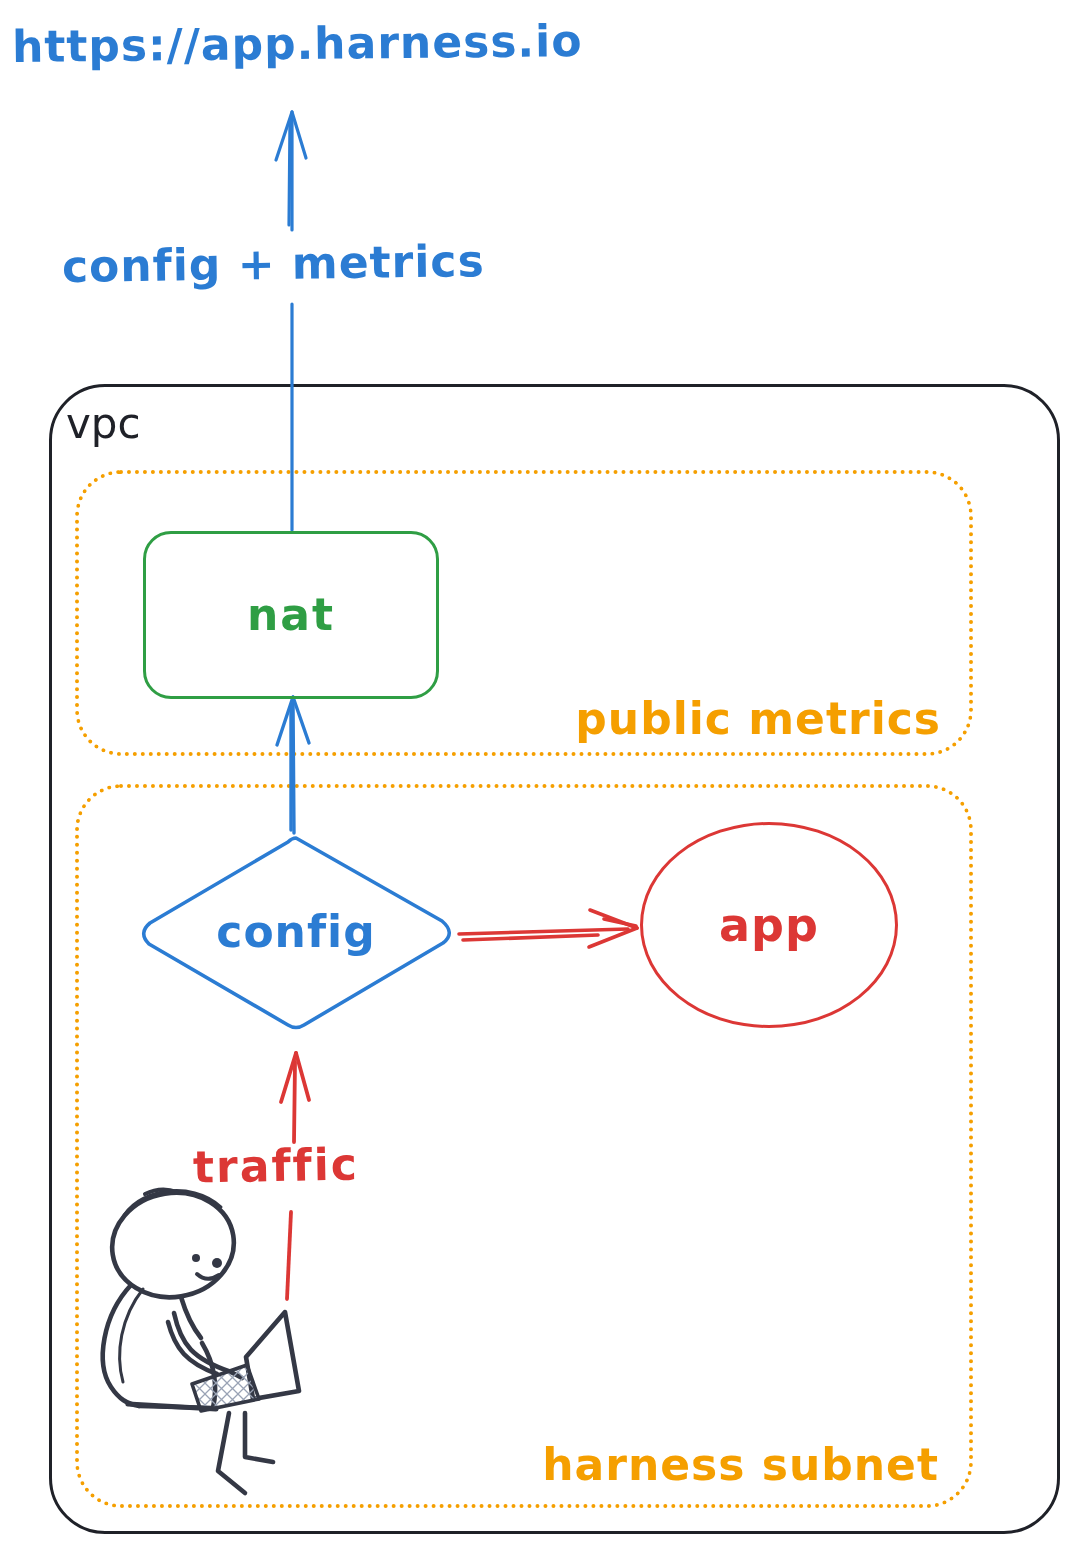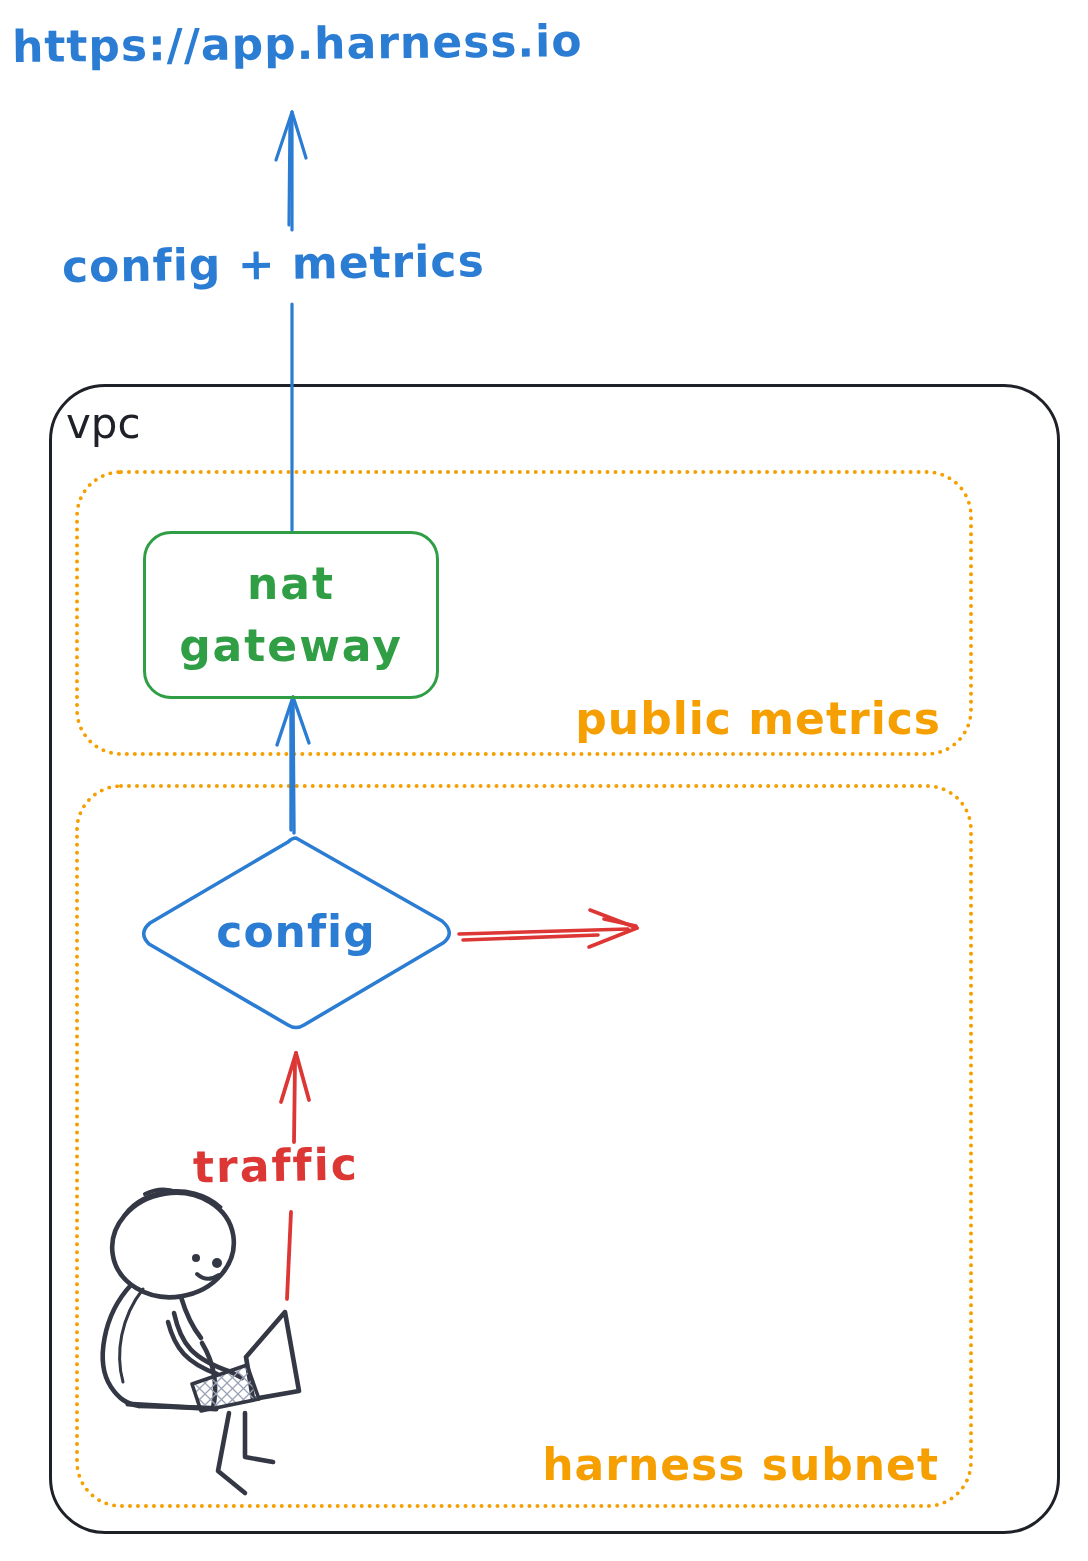--- a/index.html
+++ b/index.html
@@ -128,21 +128,23 @@
       <path d="M134 228 L 123 286 L 150 308"></path>
       <path d="M150 228 L 150 272 L 178 277"></path>
     </g>
   </svg>
 
   <div class="lbl url-label">https://app.harness.io</div>
   <div class="lbl cfg-label">config + metrics</div>
 
   <div class="nat-box">
     <div>nat</div>
-    <div>gateway</div>
   </div>
 
   <div class="proxy-label">config</div>
 
+  <div class="app-circle">
+    <span>app</span>
+  </div>
 
   <div class="lbl traffic-label">traffic</div>
 
 </div>
 
 </body></html>

